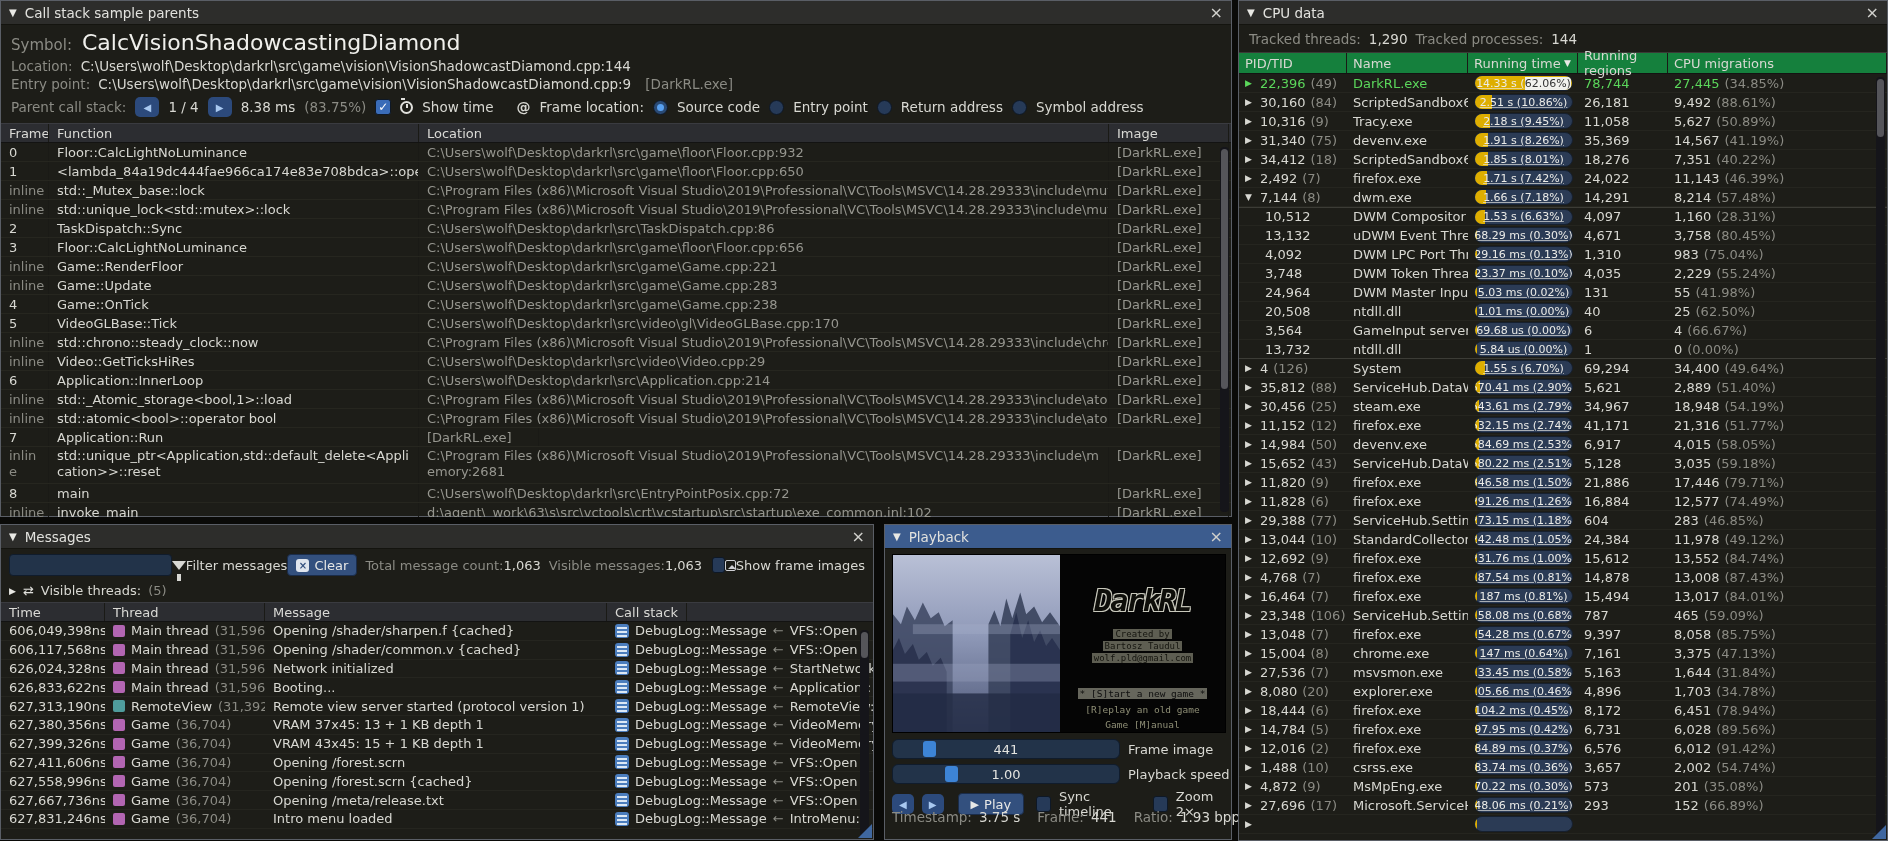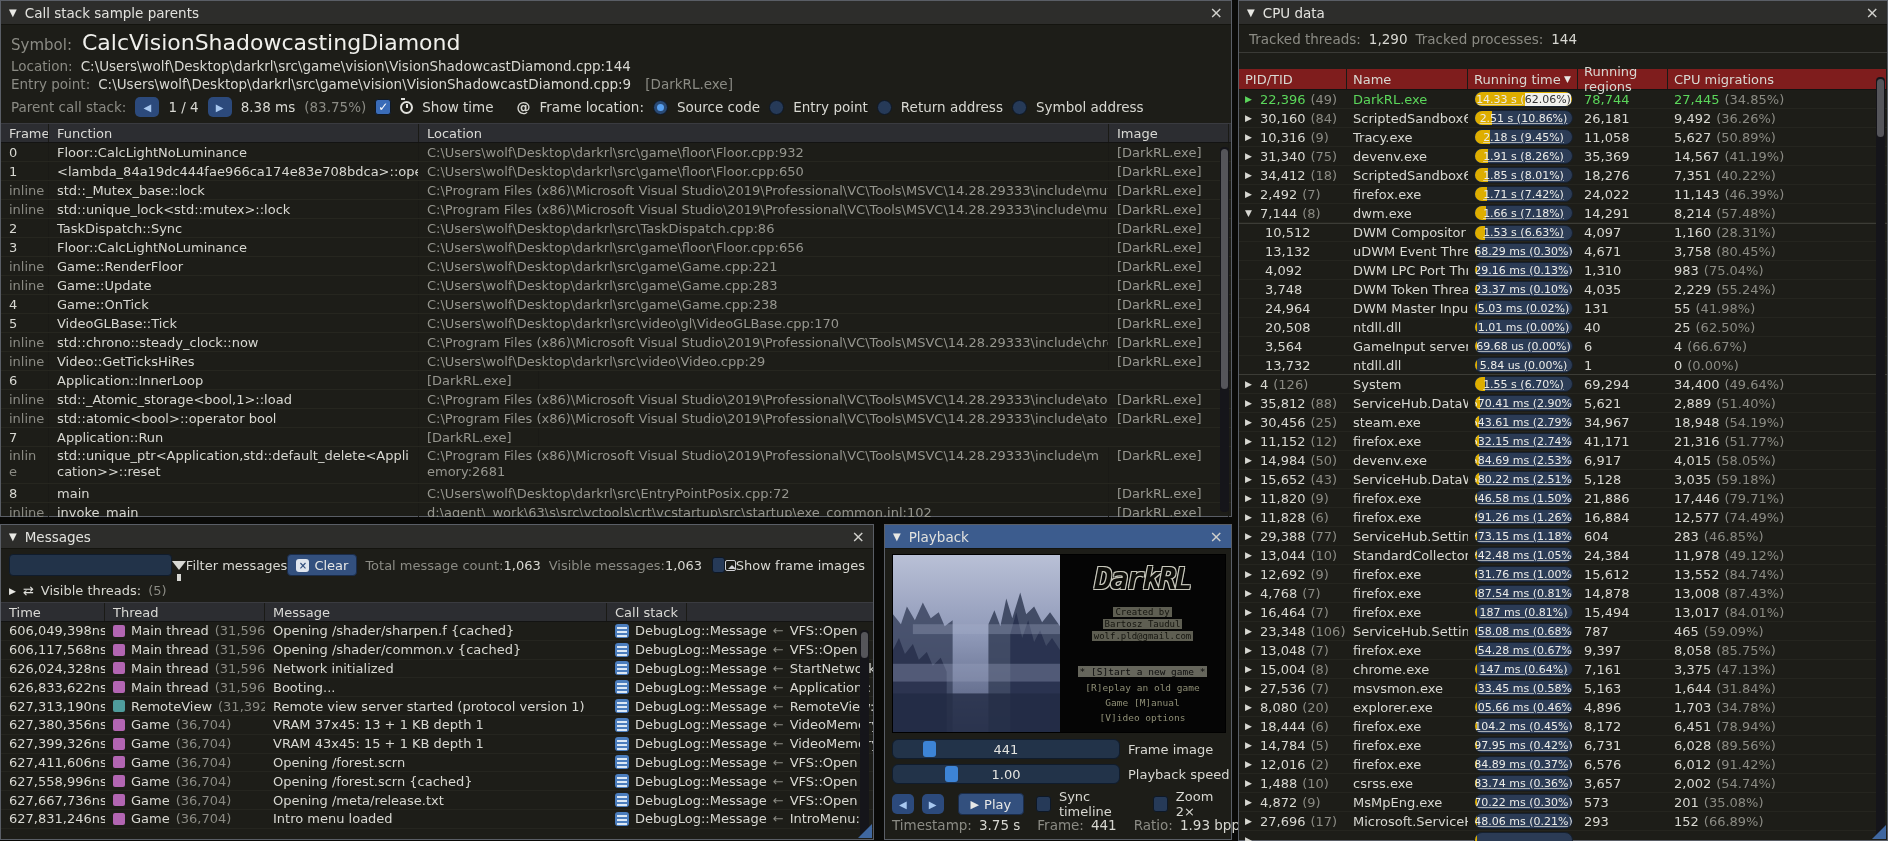--- a/index.html
+++ b/index.html
@@ -78,37 +78,37 @@
   .grip { position:absolute; right:1px; bottom:1px; width:0; height:0;
     border-left:14px solid transparent; border-bottom:14px solid #4676b8; opacity:.85; }
 
   
   #pb-panel { left:884px; top:524px; width:348px; height:316px; }
   .pb-img { position:absolute; left:7px; top:29px; width:334px; height:179px; display:flex;
     background:#000; border:1px solid #000; }
   .pb-forest { width:168px; height:100%; }
   .pb-menu { width:166px; height:100%; background:#050505; font-family:"DejaVu Sans Mono", monospace;
     display:flex; flex-direction:column; align-items:center; overflow:hidden; }
-  .pb-logo { margin-top:6px; font:bold italic 30px "DejaVu Sans Mono", monospace; letter-spacing:-2px;
+  .pb-logo { margin-top:28px; font:bold italic 30px "DejaVu Sans Mono", monospace; letter-spacing:-2px;
     color:#0e0e0a; text-shadow:-1px -1px 0 #c8c8bc, 1px -1px 0 #c8c8bc, -1px 1px 0 #c8c8bc, 1px 1px 0 #c8c8bc; }
   .pb-credit { margin-top:10px; font-size:9px; line-height:1.35; text-align:center; }
   .pb-credit span { background:#5e5e52; color:#15150f; padding:0 2px; }
   .pb-items { margin-top:22px; font-size:9.5px; line-height:1.6; text-align:center; color:#8f8f76; }
   .pb-items .sel { background:#66665c; color:#0e0e0e; padding:0 2px; }
   .slider { position:relative; width:228px; height:20px; background:#223349; border:1px solid #101c2c;
     border-radius:6px; display:flex; align-items:center; justify-content:center; font-size:13px; color:#e4e4e0; }
   .slider .sthumb { position:absolute; top:1px; bottom:1px; width:13px; background:#3d84d6; border-radius:3px; }
   .pb-ctl { position:absolute; left:7px; display:flex; align-items:center; gap:8px; }
   .pb-status { position:absolute; left:7px; display:flex; gap:7px; font-size:13.5px; align-items:baseline; white-space:nowrap; }
 
   
   #cpu-panel { left:1238px; top:0; width:650px; height:841px; }
   .cpu-tracked { display:flex; gap:8px; padding:6px 10px 5px; font-size:13.5px; border-bottom:1px solid #3a3a36; }
-  .cpu-head { display:flex; background:#7f1d1d; border-bottom:1px solid #131312; height:21px;
-    font-size:13px; margin-top:16px; }
+  .cpu-head { display:flex; background:#15803d; border-bottom:1px solid #131312; height:21px;
+    font-size:13px; margin-top:0; }
   .cpu-head > span { border-right:1px solid #1a1a16; height:100%; display:flex; align-items:center; padding:0 6px; }
   .p-c0 { width:108px; flex:none; } .p-c1 { width:121px; flex:none; }
   .p-c2 { width:110px; flex:none; } .p-c3 { width:90px; flex:none; } .p-c4 { flex:1; }
   .cpu-row { display:flex; height:19px; align-items:center; border-bottom:1px solid #25251f; font-size:13px; }
   .cpu-row > span { padding:0 6px; overflow:hidden; white-space:nowrap; display:flex; align-items:center; gap:5px; }
   .cpu-row .arr { font-size:9px; width:10px; flex:none; }
   .cpu-row.child .p-c0 { padding-left:26px; }
   .cpu-row.septop { border-top:1px solid #3c3c36; }
   .cpu-row.sepbot { border-bottom:1px solid #3c3c36; }
   .pill { position:relative; width:99px; height:16px; background:#2b3b55; border:1px solid #16202f;
@@ -241,20 +241,21 @@
         </div>
         <div class="cs-row">
           <span class="cs-c0 d">inline</span>
           <span class="cs-c1">Video::GetTicksHiRes</span>
           <span class="cs-c2 c-loc">C:\Users\wolf\Desktop\darkrl\src\video\Video.cpp:29</span>
           <span class="cs-c3 c-img">[DarkRL.exe]</span>
         </div>
         <div class="cs-row">
           <span class="cs-c0">6</span>
           <span class="cs-c1">Application::InnerLoop</span>
+          <span class="cs-c2 c-loc">C:\Users\wolf\Desktop\darkrl\src\Application.cpp:214</span>
           <span class="cs-c3 c-img">[DarkRL.exe]</span>
         </div>
         <div class="cs-row">
           <span class="cs-c0 d">inline</span>
           <span class="cs-c1">std::_Atomic_storage&lt;bool,1&gt;::load</span>
           <span class="cs-c2 c-loc">C:\Program Files (x86)\Microsoft Visual Studio\2019\Professional\VC\Tools\MSVC\14.28.29333\include\atomic:676</span>
           <span class="cs-c3 c-img">[DarkRL.exe]</span>
         </div>
         <div class="cs-row">
           <span class="cs-c0 d">inline</span>
@@ -558,21 +559,21 @@
     <span class="navbtn">▶</span>
     <span class="btn" style="margin-left:6px;padding:0 12px">
       <span style="font-size:11px">▶</span>
       <span>Play</span>
     </span>
     <span class="chk" style="margin-left:4px">✓</span>
     <span>Sync timeline</span>
     <span class="chk" style="margin-left:6px">✓</span>
     <span>Zoom 2×</span>
   </div>
-  <div class="pb-status" style="top:292px">
+  <div class="pb-status" style="top:284px">
     <span class="d">Timestamp:</span>
     <span>3.75 s</span>
     <span class="d" style="margin-left:10px">Frame:</span>
     <span>441</span>
     <span class="d" style="margin-left:10px">Ratio:</span>
     <span>1.93 bpp</span>
   </div>
 </div>
 
 <div class="panel" id="cpu-panel">
@@ -626,21 +627,21 @@
         <span class="p-c1">ScriptedSandbox64.exe</span>
         <span class="p-c2">
           <span class="pill">
             <span class="fill" style="width: 16.9742px; background: rgb(222, 174, 0);"></span>
             <span class="ptxt">2.51 s (10.86%)</span>
           </span>
         </span>
         <span class="p-c3">26,181</span>
         <span class="p-c4">
           <span>9,492</span>
-          <span class="d">(36.26%)</span>
+          <span class="d">(88.61%)</span>
         </span>
       </div>
       <div class="cpu-row">
         <span class="p-c0">
           <span class="arr">▶</span>
           <span>10,316</span>
           <span class="d">(9)</span>
         </span>
         <span class="p-c1">Tracy.exe</span>
         <span class="p-c2">

